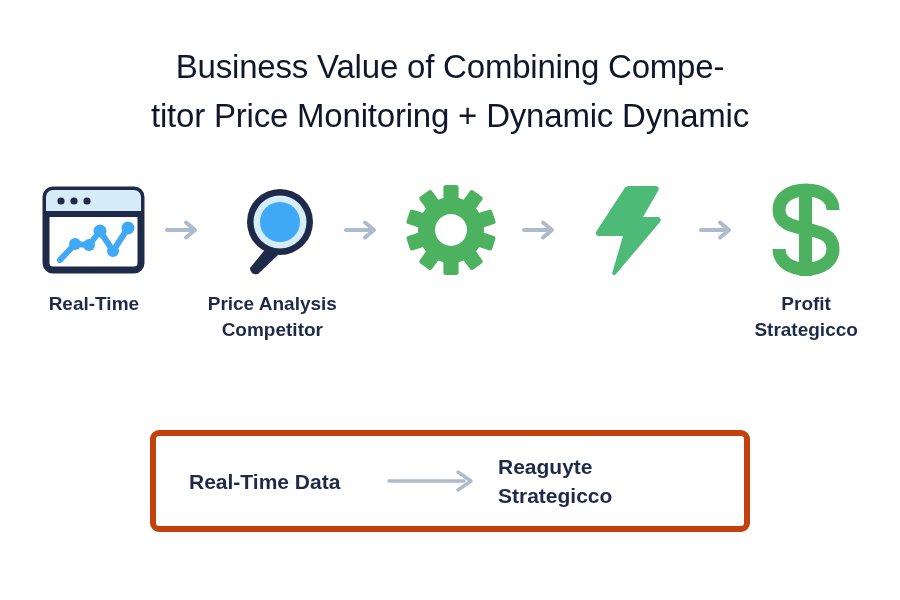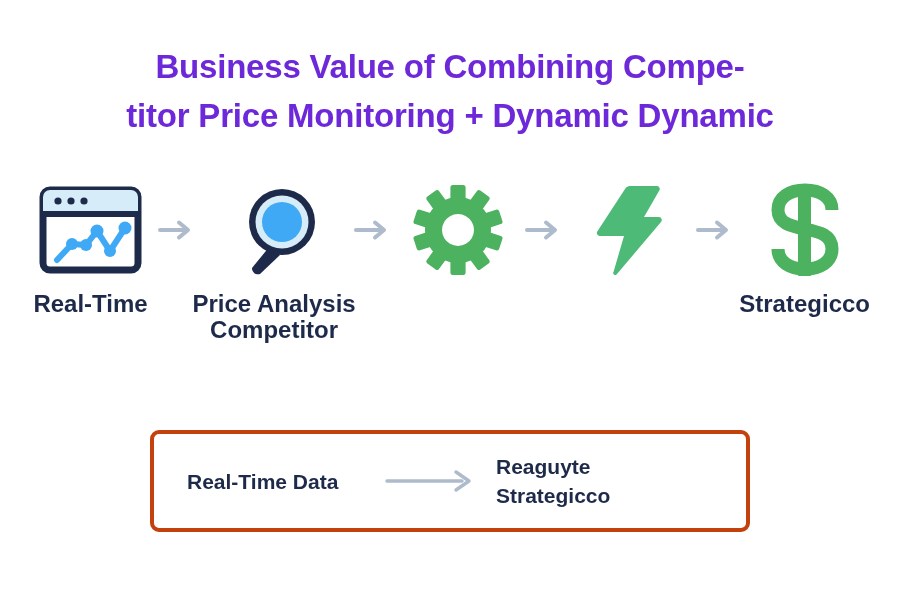--- a/index.html
+++ b/index.html
@@ -17,24 +17,24 @@
   }
 
   
   .title {
     position: absolute;
     left: 0;
     top: 42px;
     width: 900px;
     text-align: center;
     font-size: 33px;
-    font-weight: bold;
+    font-weight: normal;
     line-height: 49px;
     letter-spacing: -0.2px;
-    color: #6d28d9;
+    color: #0f172a;
   }
   .title .line { display: block; white-space: nowrap; }
 
   
   .flow {
     position: absolute;
     left: 30px;
     top: 182px;
     width: 840px;
     display: flex;
@@ -49,21 +49,21 @@
   }
   .icon-slot {
     height: 96px;
     display: flex;
     align-items: center;
     justify-content: center;
   }
   .step-label {
     margin-top: 13px;
     text-align: center;
-    font-size: 24px;
+    font-size: 19px;
     font-weight: bold;
     line-height: 26px;
     color: #1e2a4a;
   }
   .step-label .l { display: block; white-space: nowrap; }
 
   .flow-arrow {
     width: 50px;
     height: 96px;
     display: flex;
@@ -73,21 +73,21 @@
   }
 
   
   .callout {
     position: absolute;
     left: 150px;
     top: 430px;
     width: 600px;
     height: 102px;
     box-sizing: border-box;
-    border: 4px solid #c2410c;
+    border: 6px solid #c2410c;
     border-radius: 9px;
     background: #ffffff;
     display: flex;
     align-items: center;
   }
   .callout-text {
     font-size: 21px;
     font-weight: bold;
     line-height: 29px;
     color: #1e2a4a;
@@ -229,20 +229,21 @@
       <svg width="72" height="94" viewBox="0 0 72 94">
         <rect x="29" y="1" width="13" height="92" rx="1" fill="#4cb25f"></rect>
         <path d="M63 27 C63 14 51 7 36 7 C21 7 9 14 9 27
                  C9 40 21 43 36 46
                  C51 49 63 52 63 66
                  C63 79 51 86 36 86
                  C21 86 9 79 9 66" fill="none" stroke="#4cb25f" stroke-width="13" stroke-linecap="butt"></path>
       </svg>
     </div>
     <div class="step-label">
+      <span class="l">Profit</span>
       <span class="l">Strategicco</span>
     </div>
   </div>
 
 </div>
 
 <div class="callout">
   <div class="callout-text callout-left">
     <span class="l">Real-Time Data</span>
   </div>

